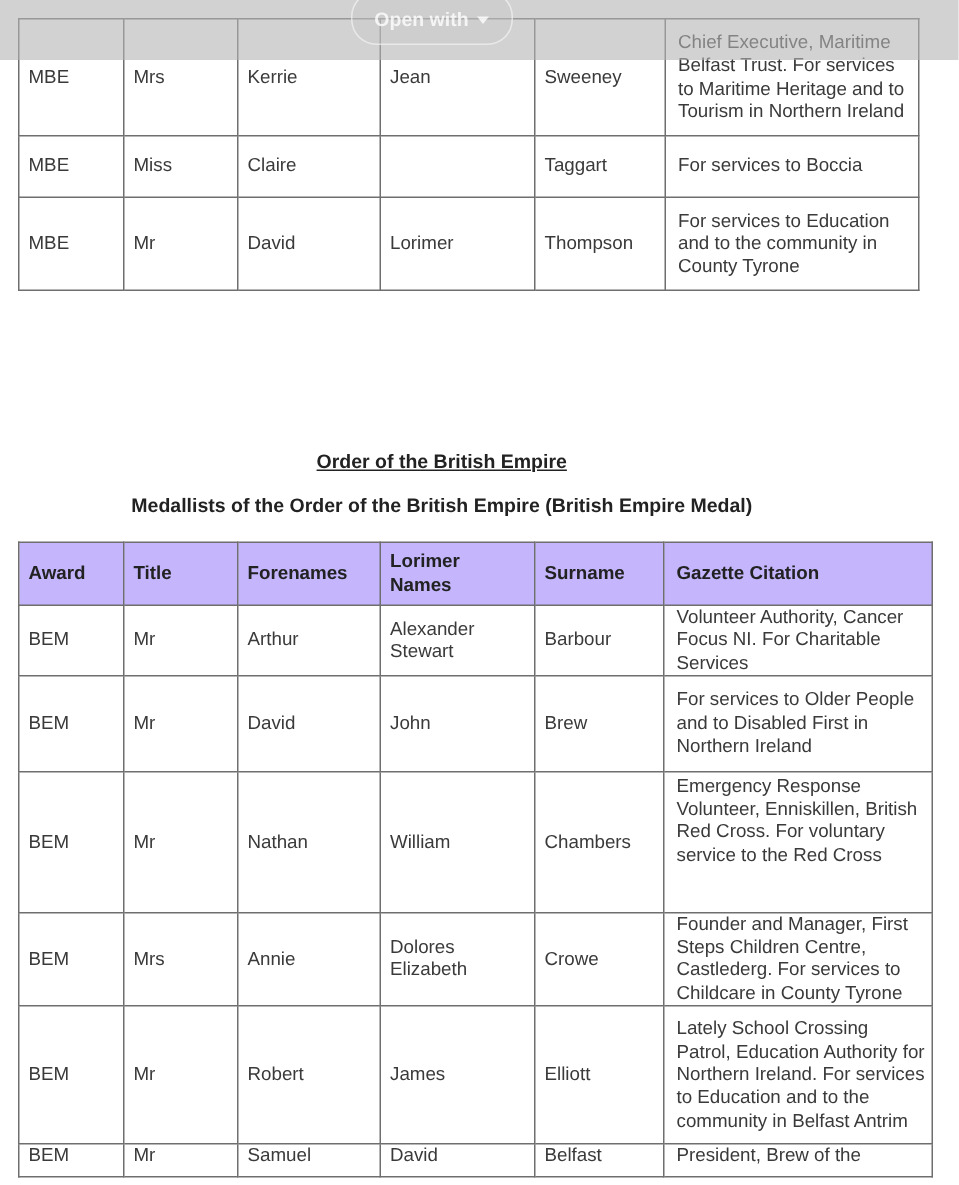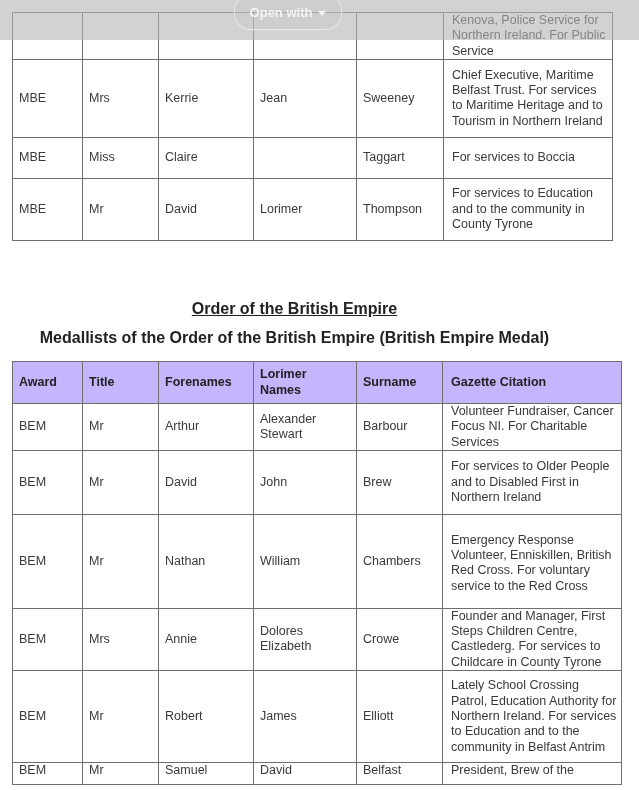--- a/index.html
+++ b/index.html
@@ -24,21 +24,21 @@
     #table-bem { left: 12px; top: 361px; }
     #table-bem th {
       background: #c4b5fd;
       font-weight: bold;
       color: #222;
       height: 41px;
     }
     .cit { padding: 0 4px 0 8px; }
     .heading {
       position: absolute; left: 0; width: 589px; text-align: center;
-      font-size: 16px; font-weight: bold; color: #222;
+      font-size: 13px; font-weight: bold; color: #222;
     }
     #section-title { top: 300px; text-decoration: underline; }
     #section-sub { top: 329px; }
 
     
     #overlay {
       position: absolute; left: 0; top: 0; width: 639px; height: 40px;
       background: rgba(180,180,180,0.6);
       z-index: 5;
     }
@@ -71,28 +71,20 @@
 <table id="table-top">
   <colgroup>
     <col style="width:70px">
       <col style="width:76px">
       <col style="width:95px">
     <col style="width:103px">
       <col style="width:87px">
       <col style="width:169px">
   </colgroup>
   <tbody>
-      <tr style="height:46px">
-    <td></td>
-    <td></td>
-    <td></td>
-    <td></td>
-    <td></td>
-    <td class="cit">Kenova, Police Service for Northern Ireland. For Public Service</td>
-  </tr>
   <tr style="height:78px">
     <td>MBE</td>
     <td>Mrs</td>
     <td>Kerrie</td>
     <td>Jean</td>
     <td>Sweeney</td>
     <td class="cit">Chief Executive, Maritime Belfast Trust. For services to Maritime Heritage and to Tourism in Northern Ireland</td>
   </tr>
   <tr style="height:41px">
     <td>MBE</td>
@@ -133,37 +125,37 @@
     <th>Lorimer Names</th>
     <th>Surname</th>
     <th class="cit">Gazette Citation</th>
   </tr>
   <tr style="height:46px">
     <td>BEM</td>
     <td>Mr</td>
     <td>Arthur</td>
     <td>Alexander Stewart</td>
     <td>Barbour</td>
-    <td class="cit">Volunteer Fundraiser, Cancer Focus NI. For Charitable Services</td>
+    <td class="cit">Volunteer Authority, Cancer Focus NI. For Charitable Services</td>
   </tr>
   <tr style="height:64px">
     <td>BEM</td>
     <td>Mr</td>
     <td>David</td>
     <td>John</td>
     <td>Brew</td>
     <td class="cit">For services to Older People and to Disabled First in Northern Ireland</td>
   </tr>
   <tr style="height:94px">
     <td>BEM</td>
     <td>Mr</td>
     <td>Nathan</td>
     <td>William</td>
     <td>Chambers</td>
-    <td class="cit" style="vertical-align:top;padding-top:18px">Emergency Response Volunteer, Enniskillen, British Red Cross. For voluntary service to the Red Cross</td>
+    <td class="cit" style="vertical-align:top;padding-top:2px">Emergency Response Volunteer, Enniskillen, British Red Cross. For voluntary service to the Red Cross</td>
   </tr>
   <tr style="height:62px">
     <td>BEM</td>
     <td>Mrs</td>
     <td>Annie</td>
     <td>Dolores Elizabeth</td>
     <td>Crowe</td>
     <td class="cit">Founder and Manager, First Steps Children Centre, Castlederg. For services to Childcare in County Tyrone</td>
   </tr>
   <tr style="height:92px">

